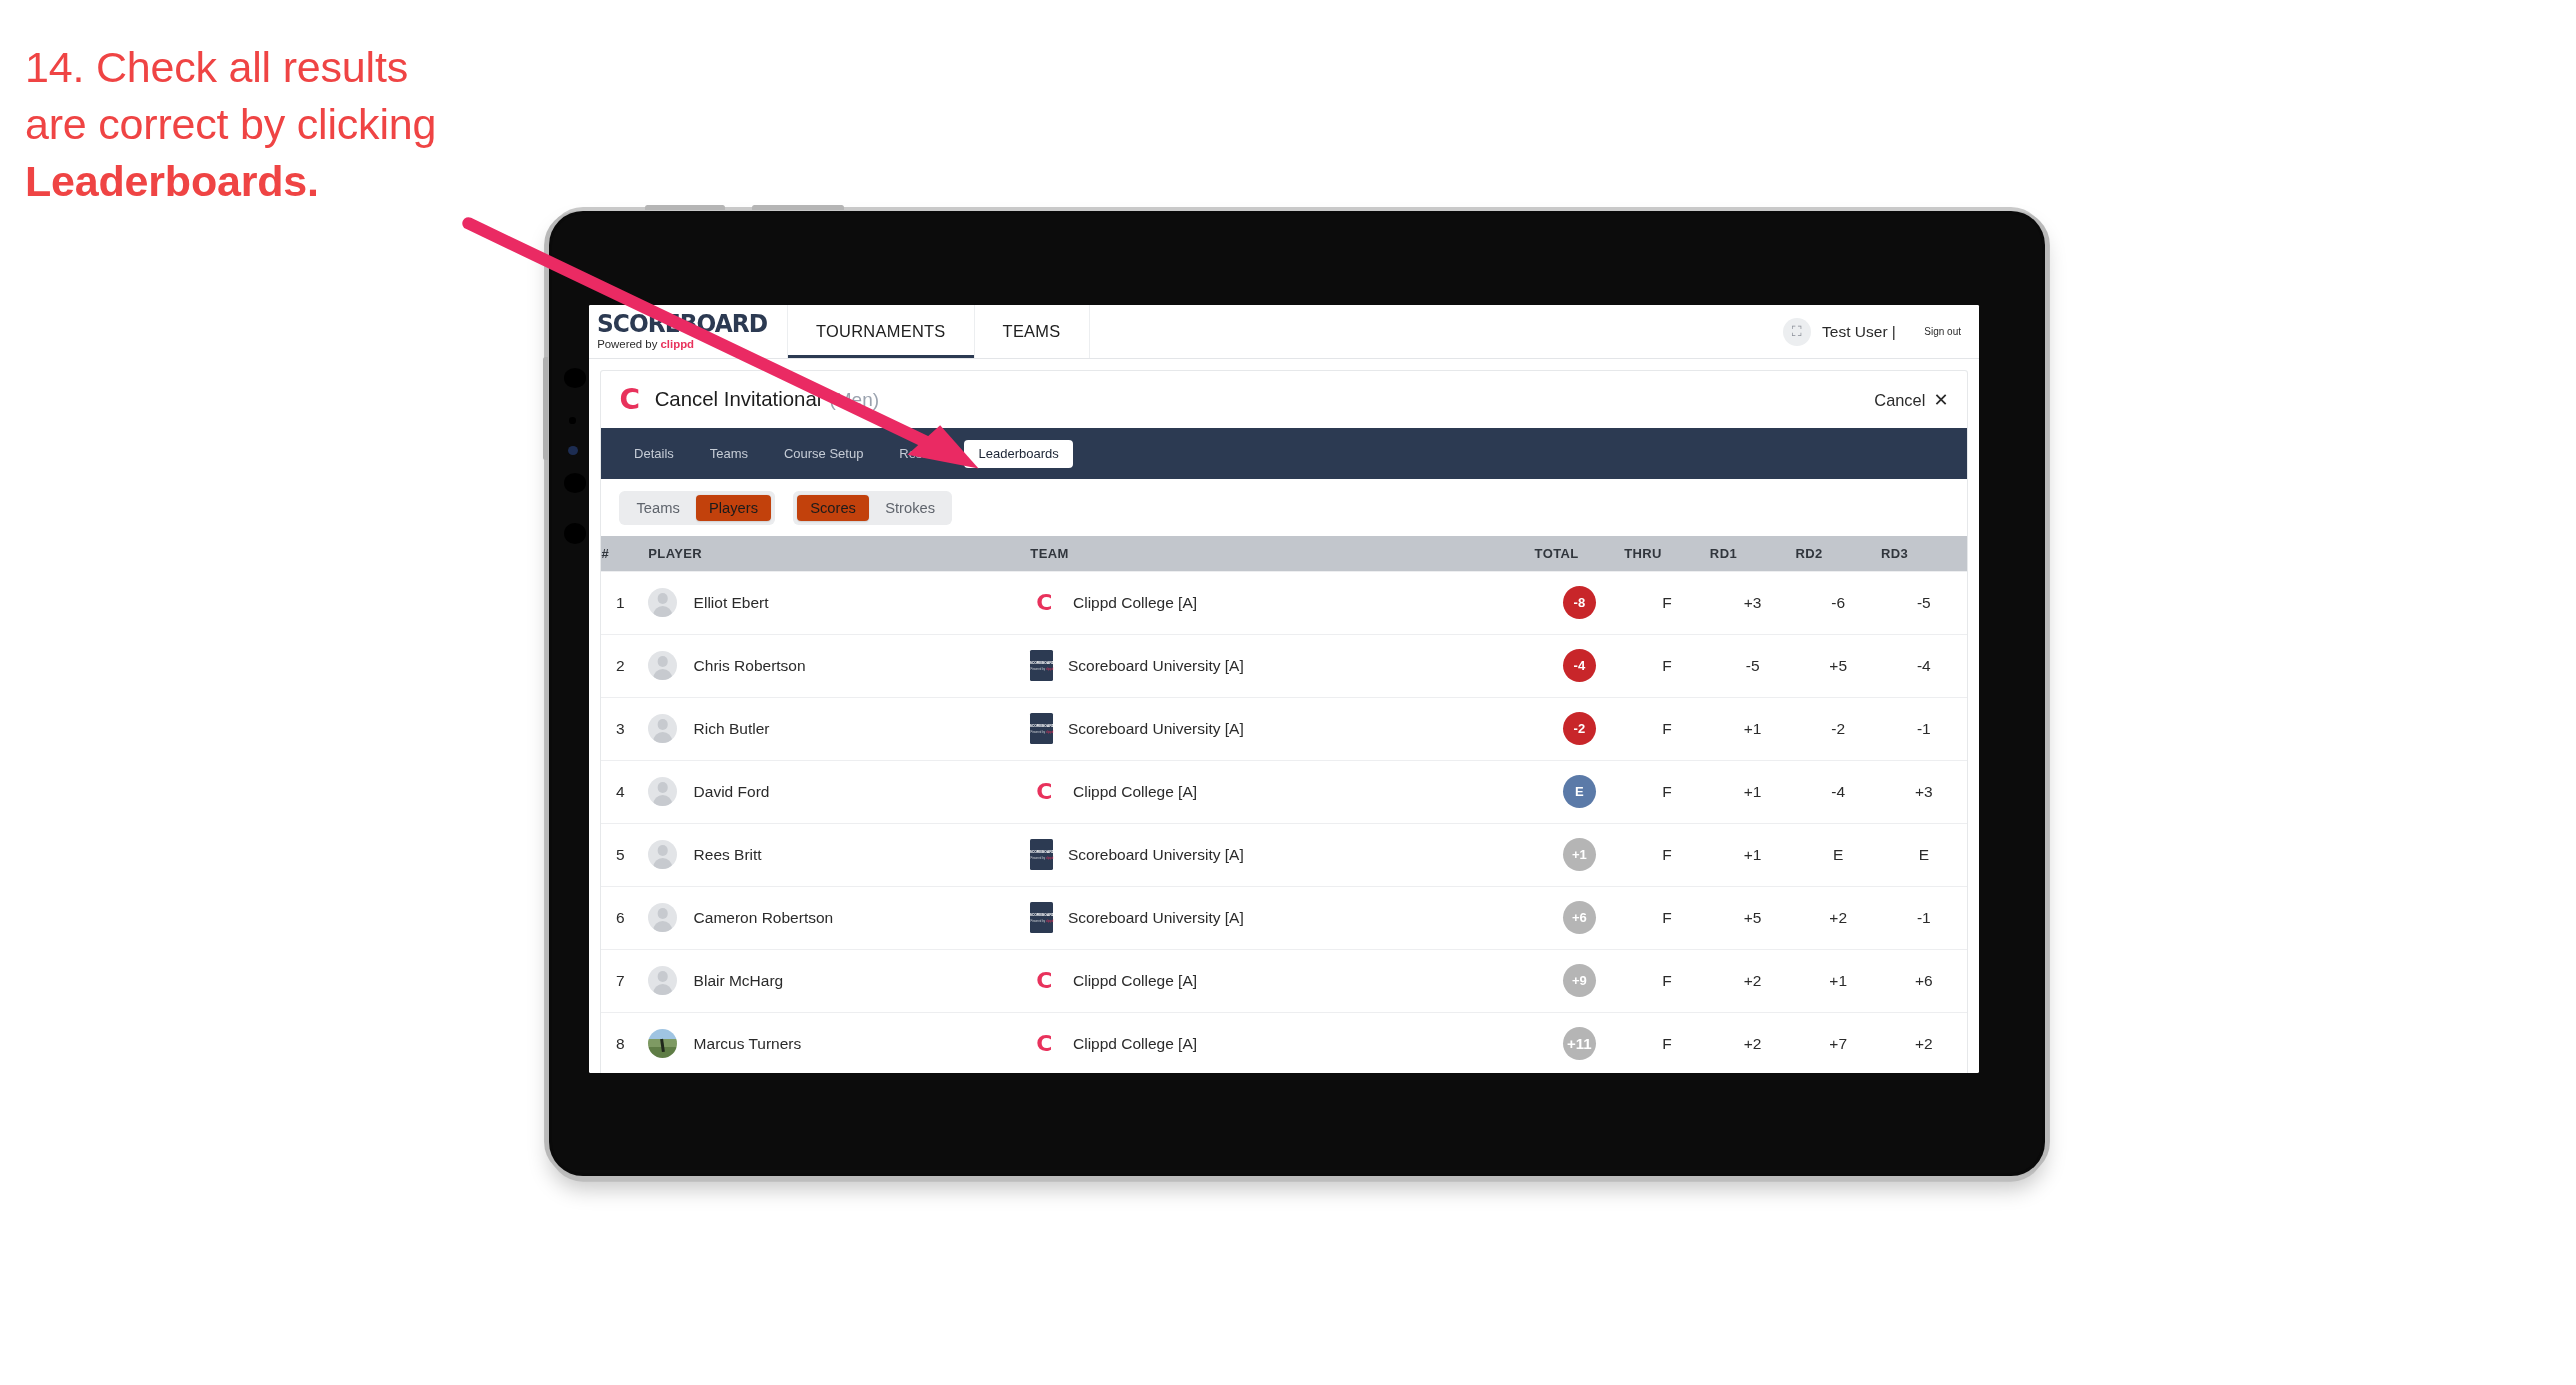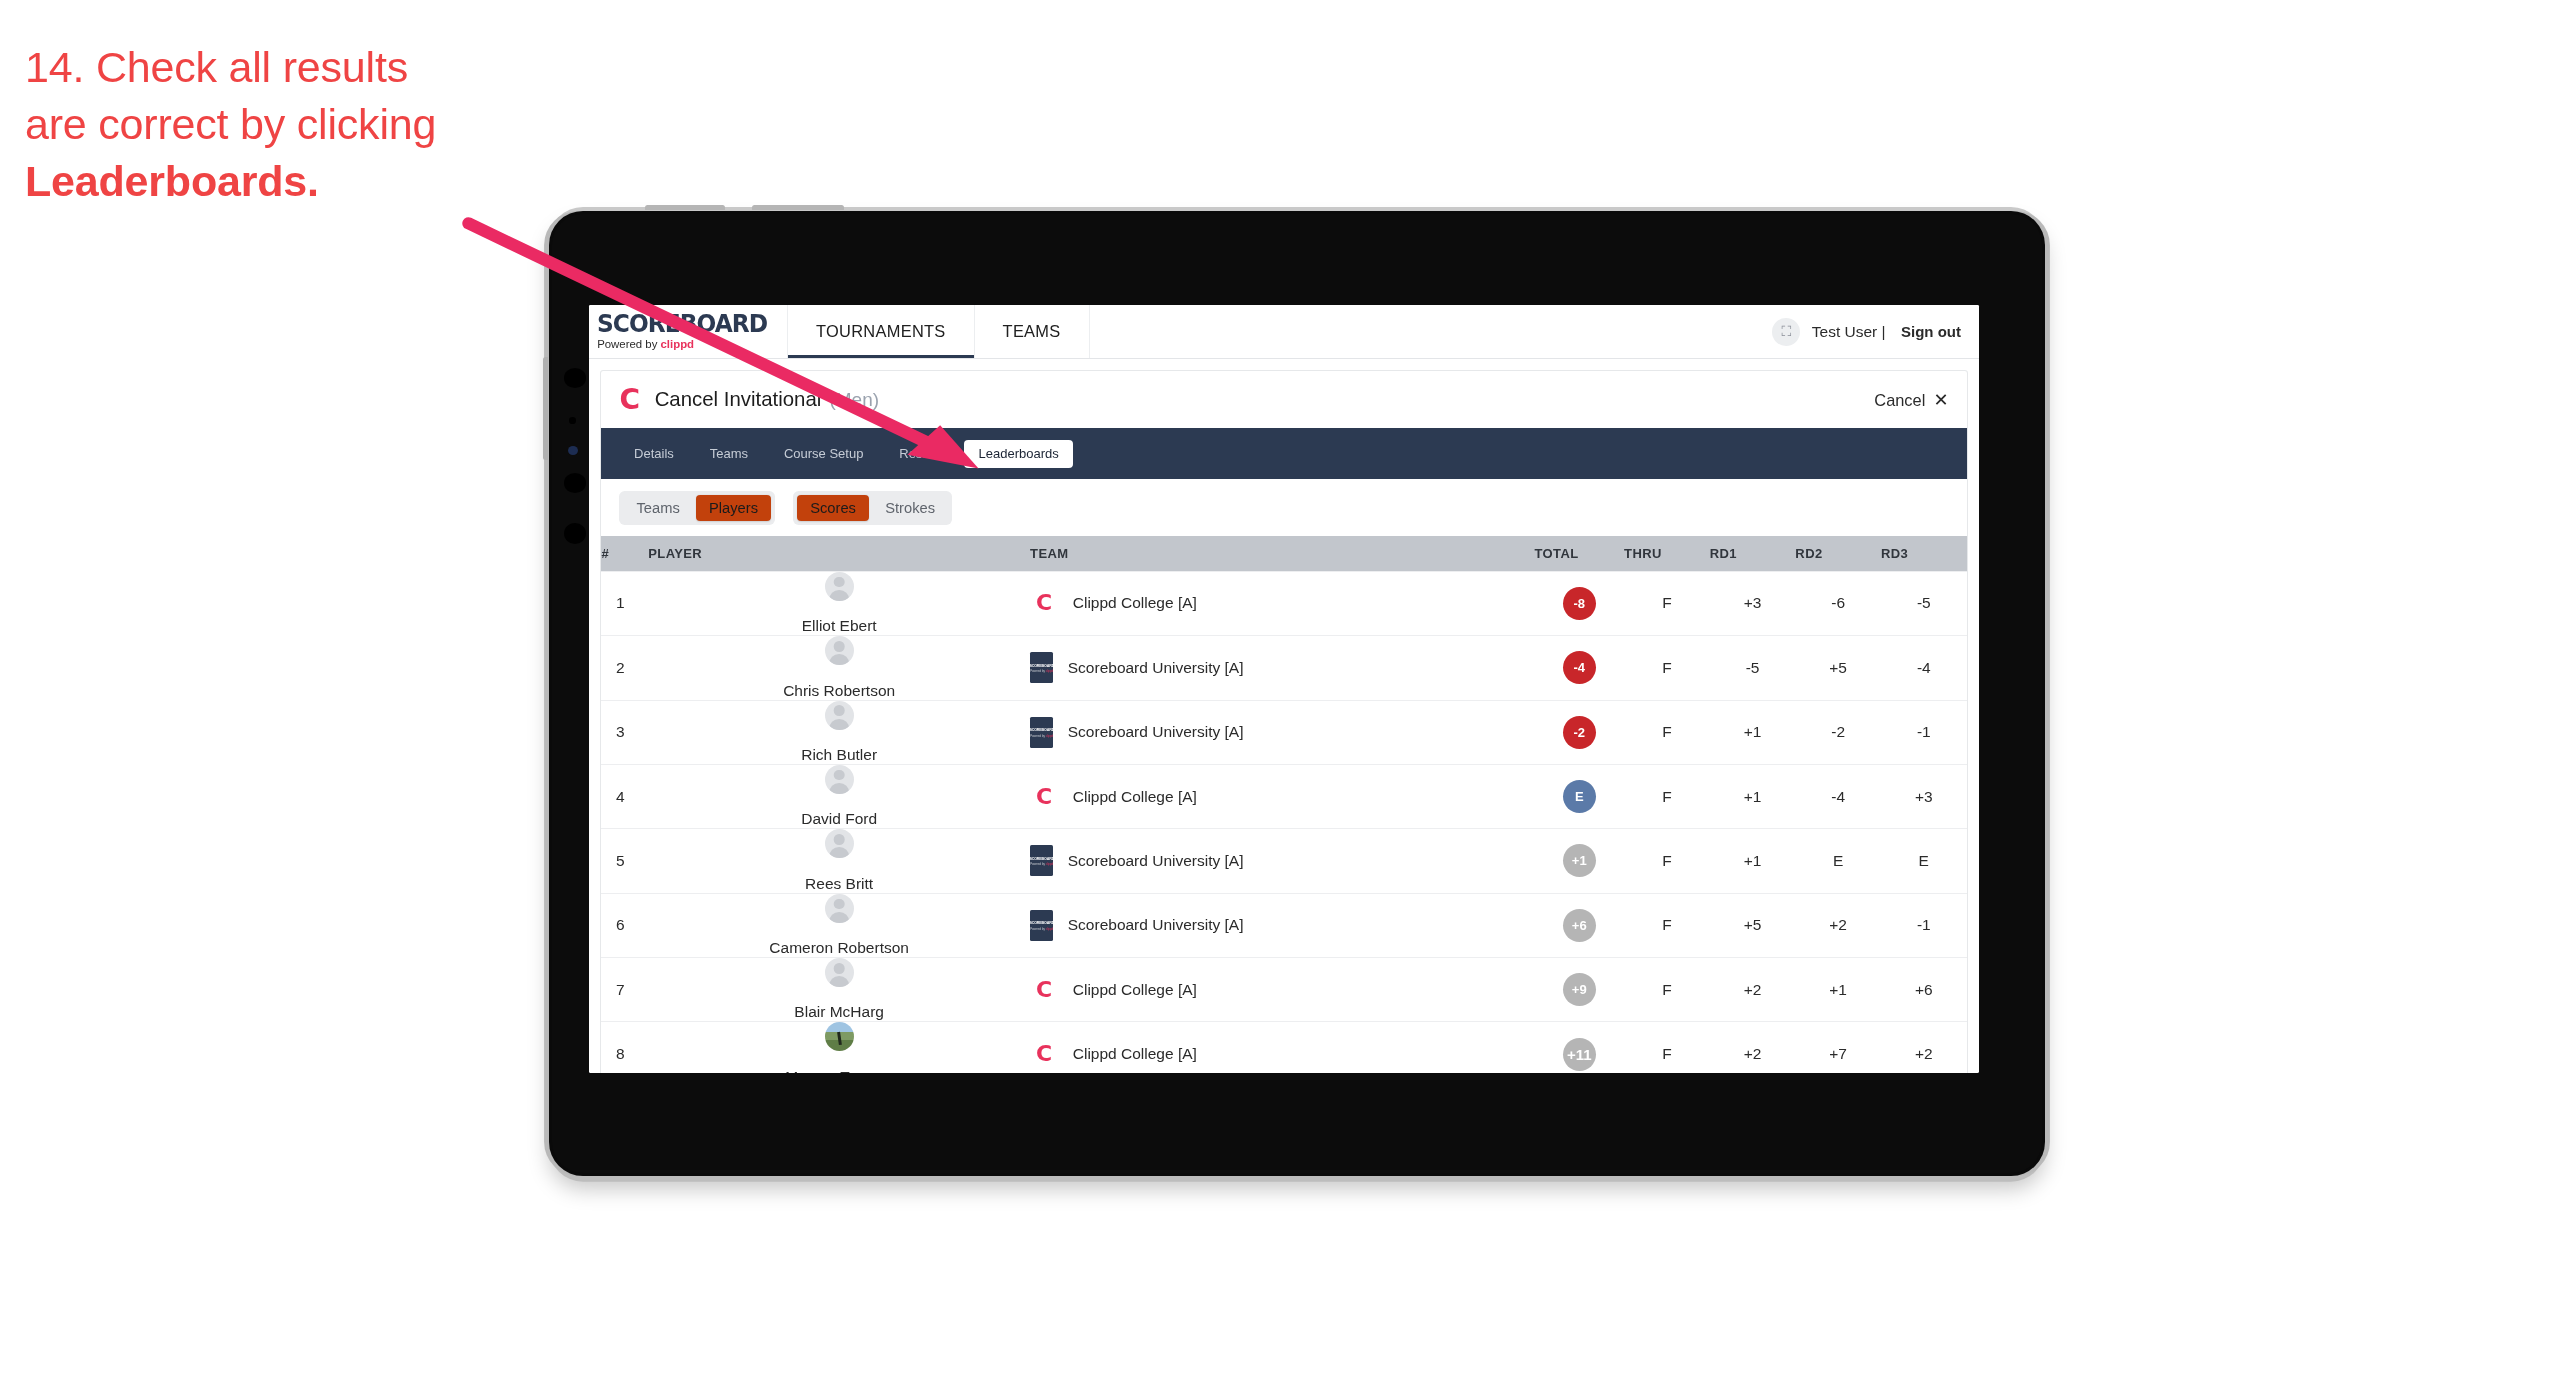--- a/index.html
+++ b/index.html
@@ -132,21 +132,21 @@
     display: flex; align-items: center;
     padding-right: 18px; gap: 11.4px;
   }
   .avatar-circle {
     width: 28px; height: 28px; border-radius: 50%;
     background: #eceef0;
     display: flex; align-items: center; justify-content: center;
     color: #8b9099; font-size: 14px;
   }
   .user-name { font-size: 15.5px; color: #2b2b2b; }
-  .sign-out { font-size: 15px; color: #2b2b2b; cursor: pointer; margin-left: 4px; font-weight: bold; }
+  .sign-out { font-size: 10px; color: #2b2b2b; cursor: pointer; margin-left: 17px; }
 
   
   .tcard {
     margin: 11.4px 11.4px 0 11.4px;
     background: #fff;
     border: 0.8px solid #e6e8ea;
     border-bottom: none;
     border-radius: 3.3px 3.3px 0 0;
   }
   .tcard-head {
@@ -244,21 +244,21 @@
     height: 63px;
     vertical-align: middle;
   }
   .col-rank { width: 47px; padding-left: 14.7px; }
   .col-player { width: 384px; }
   .col-team { width: 507px; }
   .col-total { width: 90px; text-align: center; }
   .col-thru { width: 86px; text-align: center; }
   .col-rd { width: 86px; text-align: center; margin-top: 32px; }
 
-  .p-cell { display: flex; align-items: center; gap: 16.4px; flex-direction: column; }
+  .p-cell { display: flex; align-items: center; gap: 16.4px; }
   .p-avatar {
     width: 29px; height: 29px; border-radius: 50%;
     background: #e2e4e7; flex: none;
     position: relative; overflow: hidden;
   }
   .p-avatar .head {
     position: absolute; left: 50%; top: 4.9px;
     width: 10.6px; height: 10.6px; border-radius: 50%;
     background: #c7cacf; transform: translateX(-50%);
   }

